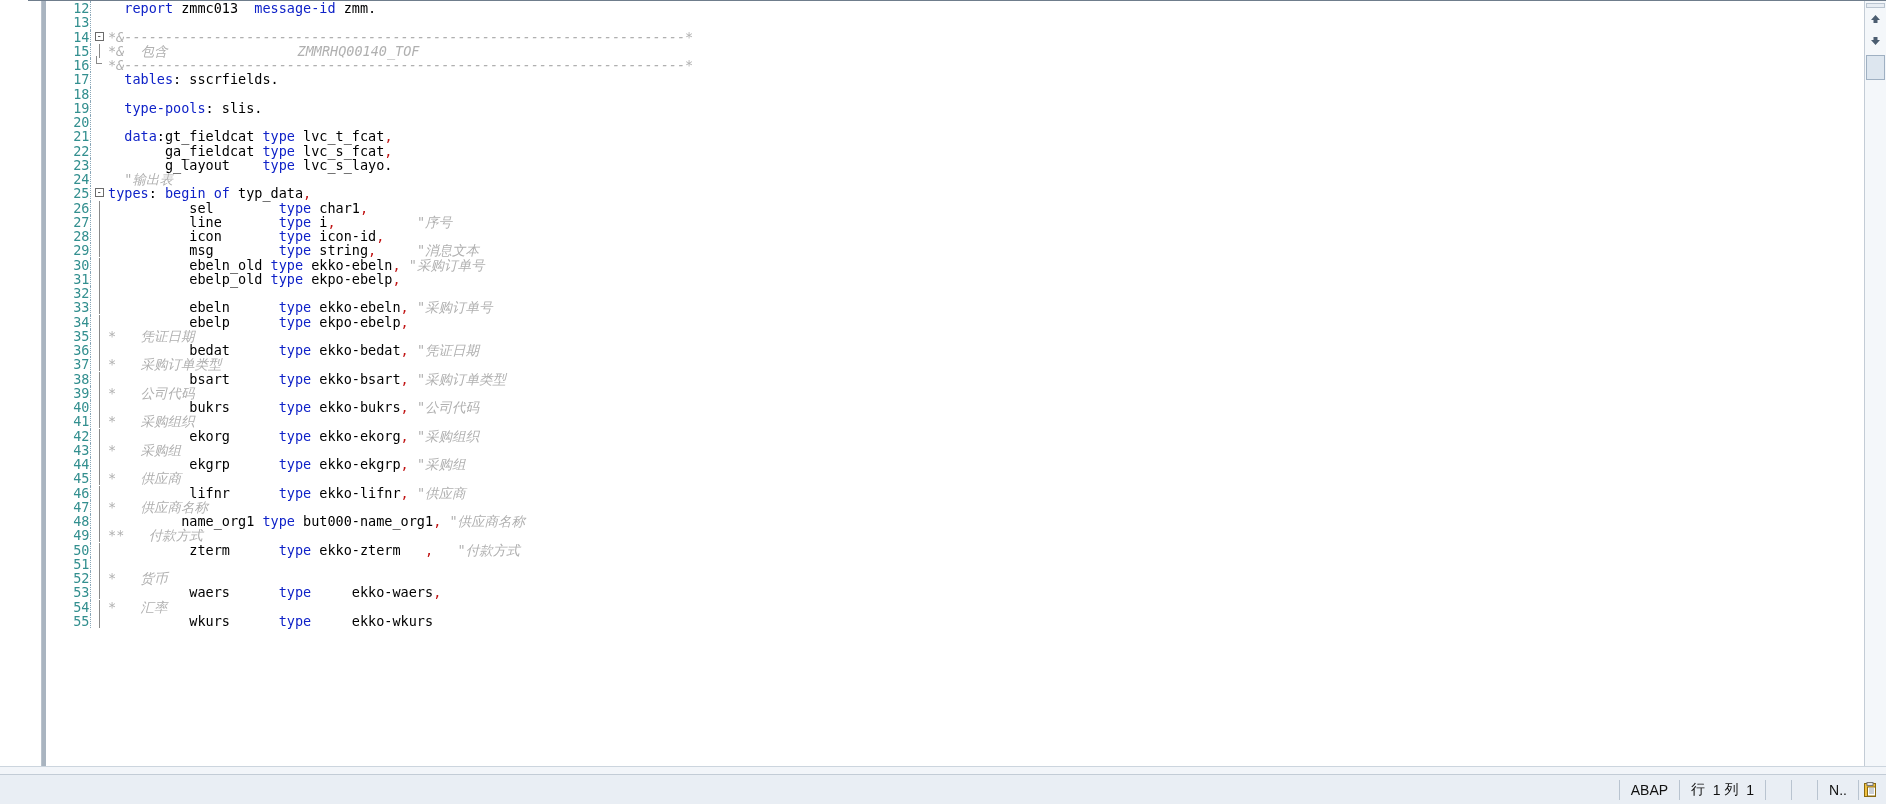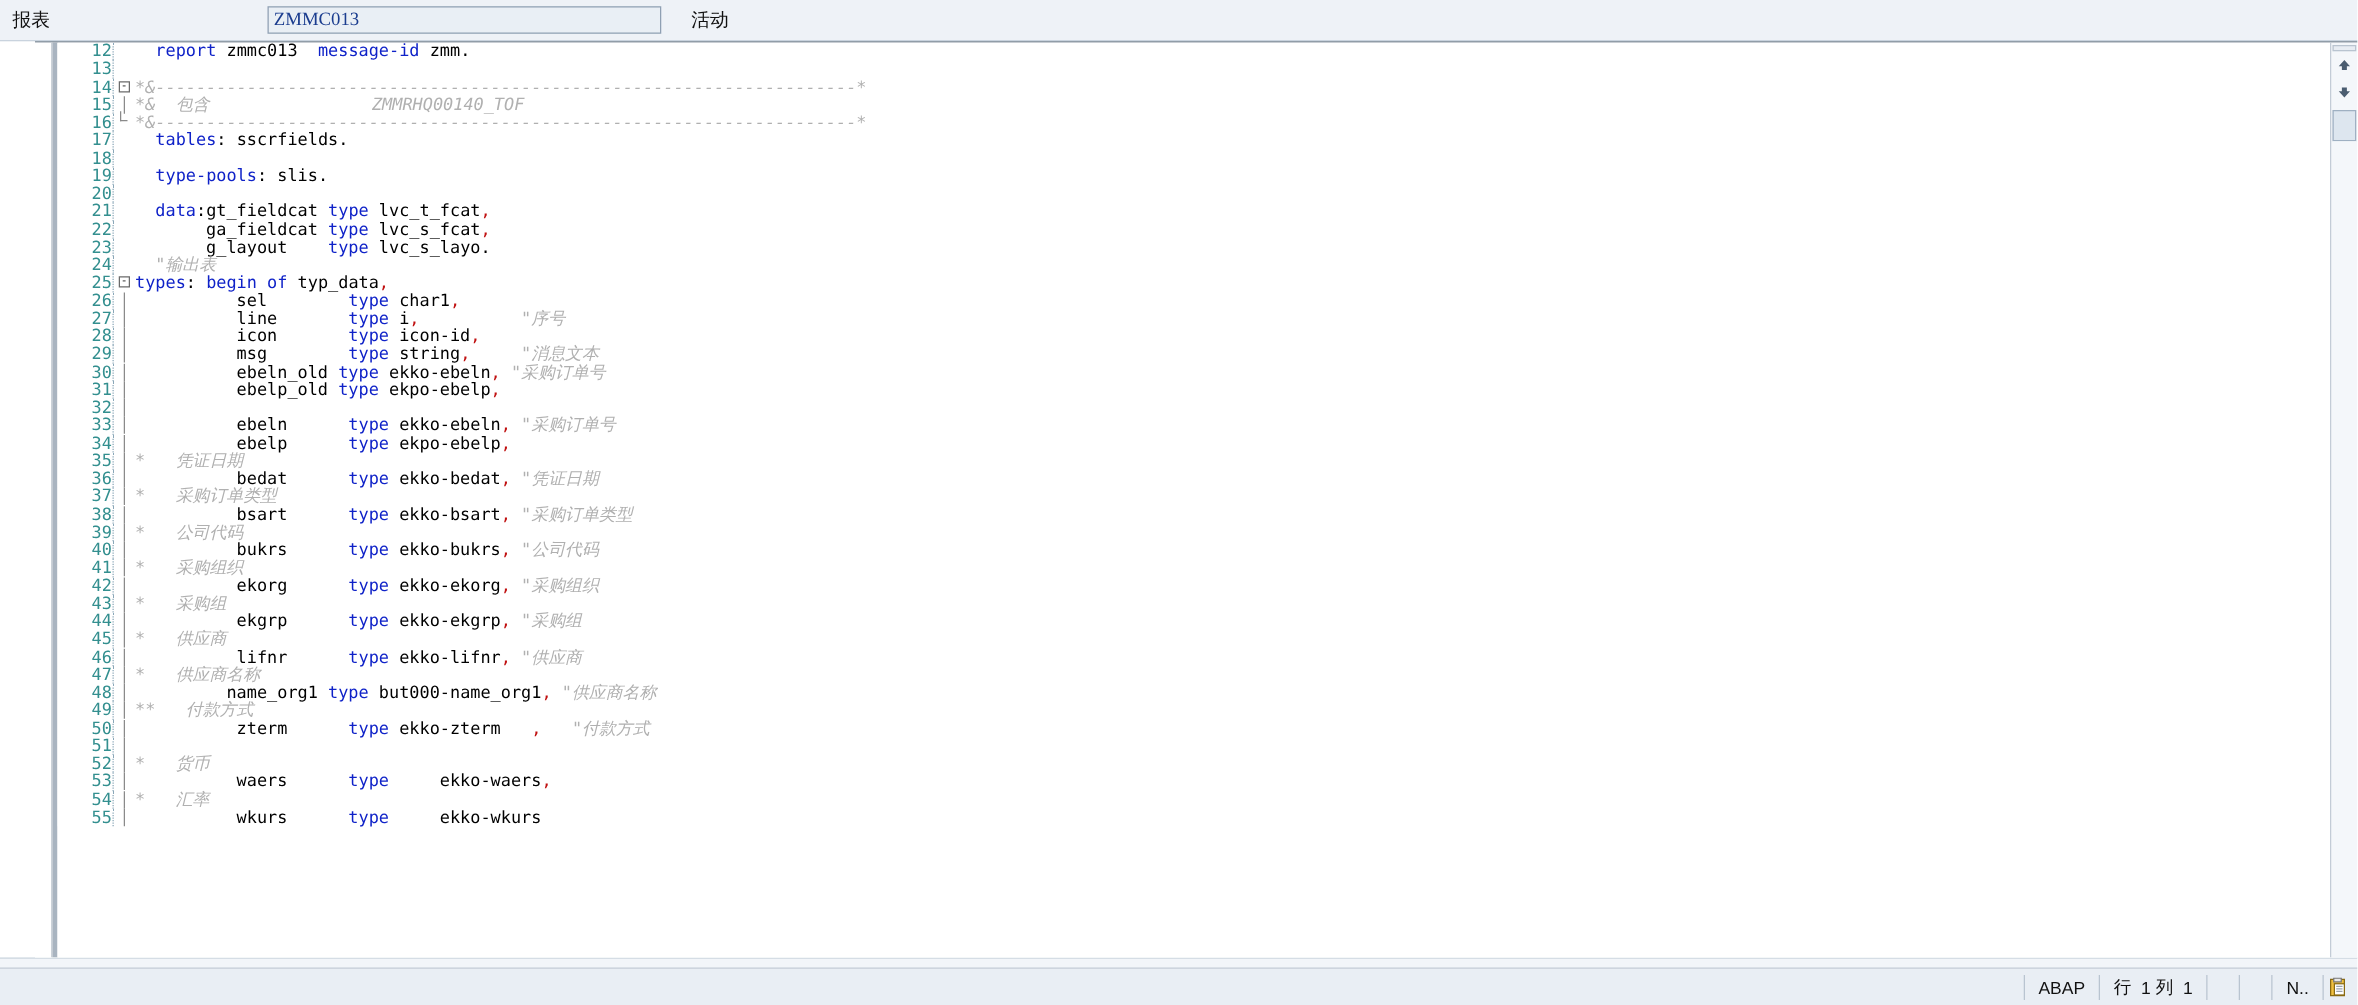--- a/index.html
+++ b/index.html
@@ -226,25 +226,20 @@
     min-height: 8px;
     background: #f2f5f9;
     border-top: 1px solid #ccd5de;
   }
 </style>
 </head>
 <body>
 
 <div class="app">
 
-  <div class="topbar">
-    <span class="topbar-label">报表</span>
-    <input class="report-input" type="text" value="ZMMC013" style="">
-    <span class="topbar-status">活动</span>
-  </div>
 
   <div class="editor-wrap">
     <div class="left-rail"></div>
     <div class="gutter-strip"></div>
 
     <div class="code-area">
       <div class="code-scroll">
         <table class="code">
           <tbody id="code-body"><tr><td class="ln">12</td><td class="fold">&nbsp;</td><td class="src"><span class="plain">  </span><span class="kw">report</span><span class="plain"> zmmc013  </span><span class="kw">message-id</span><span class="plain"> zmm.</span></td></tr><tr><td class="ln">13</td><td class="fold">&nbsp;</td><td class="src">&nbsp;</td></tr><tr><td class="ln">14</td><td class="fold"><span class="foldbox">-</span></td><td class="src"><span class="cmt">*&amp;---------------------------------------------------------------------*</span></td></tr><tr><td class="ln">15</td><td class="fold"><span class="foldbar"></span></td><td class="src"><span class="cmt">*&amp;  包含                </span><span class="cmt">ZMMRHQ00140_TOF</span></td></tr><tr><td class="ln">16</td><td class="fold"><span class="foldend"></span></td><td class="src"><span class="cmt">*&amp;---------------------------------------------------------------------*</span></td></tr><tr><td class="ln">17</td><td class="fold">&nbsp;</td><td class="src"><span class="plain">  </span><span class="kw">tables</span><span class="plain">: sscrfields.</span></td></tr><tr><td class="ln">18</td><td class="fold">&nbsp;</td><td class="src">&nbsp;</td></tr><tr><td class="ln">19</td><td class="fold">&nbsp;</td><td class="src"><span class="plain">  </span><span class="kw">type-pools</span><span class="plain">: slis.</span></td></tr><tr><td class="ln">20</td><td class="fold">&nbsp;</td><td class="src">&nbsp;</td></tr><tr><td class="ln">21</td><td class="fold">&nbsp;</td><td class="src"><span class="plain">  </span><span class="kw">data</span><span class="plain">:gt_fieldcat </span><span class="kw">type</span><span class="plain"> lvc_t_fcat</span><span class="pun">,</span></td></tr><tr><td class="ln">22</td><td class="fold">&nbsp;</td><td class="src"><span class="plain">       ga_fieldcat </span><span class="kw">type</span><span class="plain"> lvc_s_fcat</span><span class="pun">,</span></td></tr><tr><td class="ln">23</td><td class="fold">&nbsp;</td><td class="src"><span class="plain">       g_layout    </span><span class="kw">type</span><span class="plain"> lvc_s_layo.</span></td></tr><tr><td class="ln">24</td><td class="fold">&nbsp;</td><td class="src"><span class="cmt">  "输出表</span></td></tr><tr><td class="ln">25</td><td class="fold"><span class="foldbox">-</span></td><td class="src"><span class="kw">types</span><span class="plain">: </span><span class="kw">begin of</span><span class="plain"> typ_data</span><span class="pun">,</span></td></tr><tr><td class="ln">26</td><td class="fold"><span class="foldbar"></span></td><td class="src"><span class="plain">          sel        </span><span class="kw">type</span><span class="plain"> char1</span><span class="pun">,</span></td></tr><tr><td class="ln">27</td><td class="fold"><span class="foldbar"></span></td><td class="src"><span class="plain">          line       </span><span class="kw">type</span><span class="plain"> i</span><span class="pun">,</span><span class="cmt">          "序号</span></td></tr><tr><td class="ln">28</td><td class="fold"><span class="foldbar"></span></td><td class="src"><span class="plain">          icon       </span><span class="kw">type</span><span class="plain"> icon-id</span><span class="pun">,</span></td></tr><tr><td class="ln">29</td><td class="fold"><span class="foldbar"></span></td><td class="src"><span class="plain">          msg        </span><span class="kw">type</span><span class="plain"> string</span><span class="pun">,</span><span class="cmt">     "消息文本</span></td></tr><tr><td class="ln">30</td><td class="fold"><span class="foldbar"></span></td><td class="src"><span class="plain">          ebeln_old </span><span class="kw">type</span><span class="plain"> ekko-ebeln</span><span class="pun">,</span><span class="cmt"> "采购订单号</span></td></tr><tr><td class="ln">31</td><td class="fold"><span class="foldbar"></span></td><td class="src"><span class="plain">          ebelp_old </span><span class="kw">type</span><span class="plain"> ekpo-ebelp</span><span class="pun">,</span></td></tr><tr><td class="ln">32</td><td class="fold"><span class="foldbar"></span></td><td class="src">&nbsp;</td></tr><tr><td class="ln">33</td><td class="fold"><span class="foldbar"></span></td><td class="src"><span class="plain">          ebeln      </span><span class="kw">type</span><span class="plain"> ekko-ebeln</span><span class="pun">,</span><span class="cmt"> "采购订单号</span></td></tr><tr><td class="ln">34</td><td class="fold"><span class="foldbar"></span></td><td class="src"><span class="plain">          ebelp      </span><span class="kw">type</span><span class="plain"> ekpo-ebelp</span><span class="pun">,</span></td></tr><tr><td class="ln">35</td><td class="fold"><span class="foldbar"></span></td><td class="src"><span class="cmt">*   凭证日期</span></td></tr><tr><td class="ln">36</td><td class="fold"><span class="foldbar"></span></td><td class="src"><span class="plain">          bedat      </span><span class="kw">type</span><span class="plain"> ekko-bedat</span><span class="pun">,</span><span class="cmt"> "凭证日期</span></td></tr><tr><td class="ln">37</td><td class="fold"><span class="foldbar"></span></td><td class="src"><span class="cmt">*   采购订单类型</span></td></tr><tr><td class="ln">38</td><td class="fold"><span class="foldbar"></span></td><td class="src"><span class="plain">          bsart      </span><span class="kw">type</span><span class="plain"> ekko-bsart</span><span class="pun">,</span><span class="cmt"> "采购订单类型</span></td></tr><tr><td class="ln">39</td><td class="fold"><span class="foldbar"></span></td><td class="src"><span class="cmt">*   公司代码</span></td></tr><tr><td class="ln">40</td><td class="fold"><span class="foldbar"></span></td><td class="src"><span class="plain">          bukrs      </span><span class="kw">type</span><span class="plain"> ekko-bukrs</span><span class="pun">,</span><span class="cmt"> "公司代码</span></td></tr><tr><td class="ln">41</td><td class="fold"><span class="foldbar"></span></td><td class="src"><span class="cmt">*   采购组织</span></td></tr><tr><td class="ln">42</td><td class="fold"><span class="foldbar"></span></td><td class="src"><span class="plain">          ekorg      </span><span class="kw">type</span><span class="plain"> ekko-ekorg</span><span class="pun">,</span><span class="cmt"> "采购组织</span></td></tr><tr><td class="ln">43</td><td class="fold"><span class="foldbar"></span></td><td class="src"><span class="cmt">*   采购组</span></td></tr><tr><td class="ln">44</td><td class="fold"><span class="foldbar"></span></td><td class="src"><span class="plain">          ekgrp      </span><span class="kw">type</span><span class="plain"> ekko-ekgrp</span><span class="pun">,</span><span class="cmt"> "采购组</span></td></tr><tr><td class="ln">45</td><td class="fold"><span class="foldbar"></span></td><td class="src"><span class="cmt">*   供应商</span></td></tr><tr><td class="ln">46</td><td class="fold"><span class="foldbar"></span></td><td class="src"><span class="plain">          lifnr      </span><span class="kw">type</span><span class="plain"> ekko-lifnr</span><span class="pun">,</span><span class="cmt"> "供应商</span></td></tr><tr><td class="ln">47</td><td class="fold"><span class="foldbar"></span></td><td class="src"><span class="cmt">*   供应商名称</span></td></tr><tr><td class="ln">48</td><td class="fold"><span class="foldbar"></span></td><td class="src"><span class="plain">         name_org1 </span><span class="kw">type</span><span class="plain"> but000-name_org1</span><span class="pun">,</span><span class="cmt"> "供应商名称</span></td></tr><tr><td class="ln">49</td><td class="fold"><span class="foldbar"></span></td><td class="src"><span class="cmt">**   付款方式</span></td></tr><tr><td class="ln">50</td><td class="fold"><span class="foldbar"></span></td><td class="src"><span class="plain">          zterm      </span><span class="kw">type</span><span class="plain"> ekko-zterm   </span><span class="pun">,</span><span class="cmt">   "付款方式</span></td></tr><tr><td class="ln">51</td><td class="fold"><span class="foldbar"></span></td><td class="src">&nbsp;</td></tr><tr><td class="ln">52</td><td class="fold"><span class="foldbar"></span></td><td class="src"><span class="cmt">*   货币</span></td></tr><tr><td class="ln">53</td><td class="fold"><span class="foldbar"></span></td><td class="src"><span class="plain">          waers      </span><span class="kw">type</span><span class="plain">     ekko-waers</span><span class="pun">,</span></td></tr><tr><td class="ln">54</td><td class="fold"><span class="foldbar"></span></td><td class="src"><span class="cmt">*   汇率</span></td></tr><tr><td class="ln">55</td><td class="fold"><span class="foldbar"></span></td><td class="src"><span class="plain">          wkurs      </span><span class="kw">type</span><span class="plain">     ekko-wkurs</span></td></tr></tbody>
         </table>

